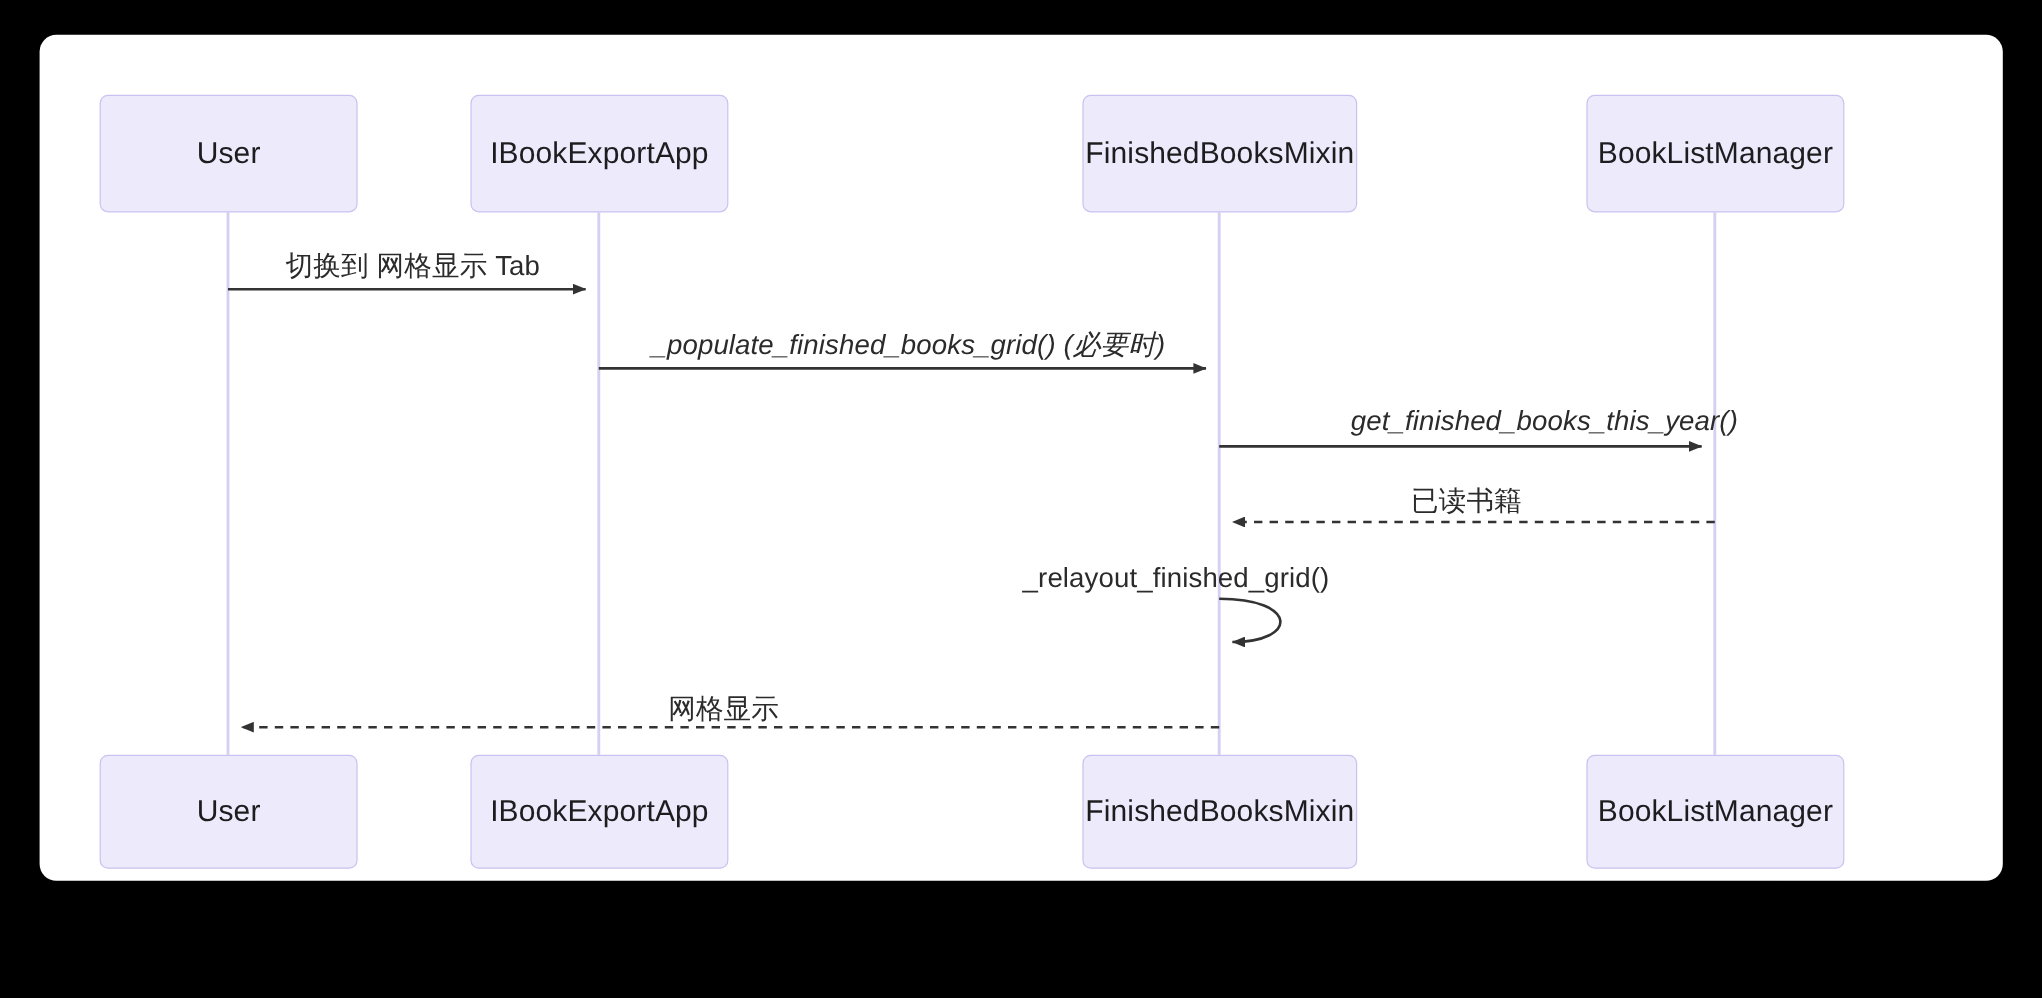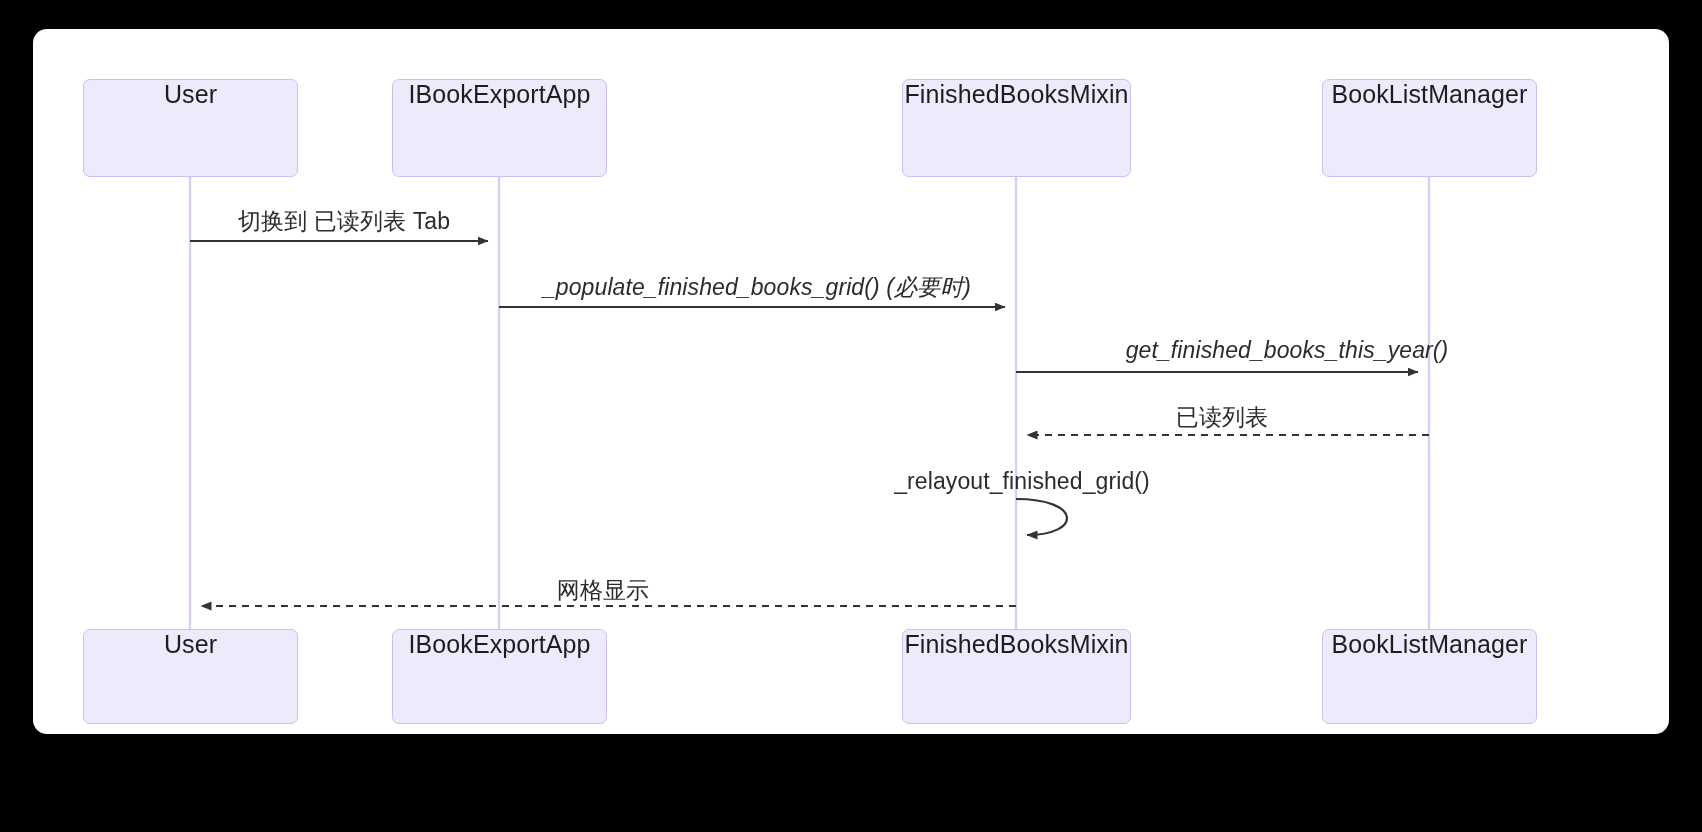--- a/index.html
+++ b/index.html
@@ -37,21 +37,21 @@
     height: 705px;
     overflow: visible;
   }
   .participant-box {
     position: absolute;
     background: #ECEAFB;
     border: 1.6px solid #C9C2F0;
     border-radius: 7px;
     box-sizing: border-box;
     display: flex;
-    align-items: flex-start;
+    align-items: center;
     justify-content: center;
   }
   .participant-label {
     font-size: 25px;
     color: #1d1d1f;
     font-family: "Liberation Sans", "DejaVu Sans", sans-serif;
     white-space: nowrap;
     letter-spacing: 0.1px;
   }
   .msg-label {
@@ -117,22 +117,22 @@
           <span class="participant-label">IBookExportApp</span>
         </div>
         <div class="participant-box" style="left: 869px; top: 600px; width: 229px; height: 95px;">
           <span class="participant-label">FinishedBooksMixin</span>
         </div>
         <div class="participant-box" style="left: 1289px; top: 600px; width: 215px; height: 95px;">
           <span class="participant-label">BookListManager</span>
         </div>
       </div>
     <div id="message-labels">
-        <div class="msg-label" style="left: 311px; top: 177px;">切换到 已读列表 Tab</div>
+        <div class="msg-label" style="left: 311px; top: 177px;">切换到 网格显示 Tab</div>
         <div class="msg-label" style="left: 724px; top: 243px; font-style: italic;">_populate_finished_books_grid() (必要时)</div>
         <div class="msg-label" style="left: 1254px; top: 308px; font-style: italic;">get_finished_books_this_year()</div>
-        <div class="msg-label" style="left: 1189px; top: 373px;">已读列表</div>
-        <div class="msg-label" style="left: 989px; top: 439px;">_relayout_finished_grid()</div>
+        <div class="msg-label" style="left: 1189px; top: 373px;">已读书籍</div>
+        <div class="msg-label" style="left: 947px; top: 439px;">_relayout_finished_grid()</div>
         <div class="msg-label" style="left: 570px; top: 546px; font-family: Liberation Mono, monospace;">网格显示</div>
       </div>
 
   </div>
 </div>
 
 </body></html>

